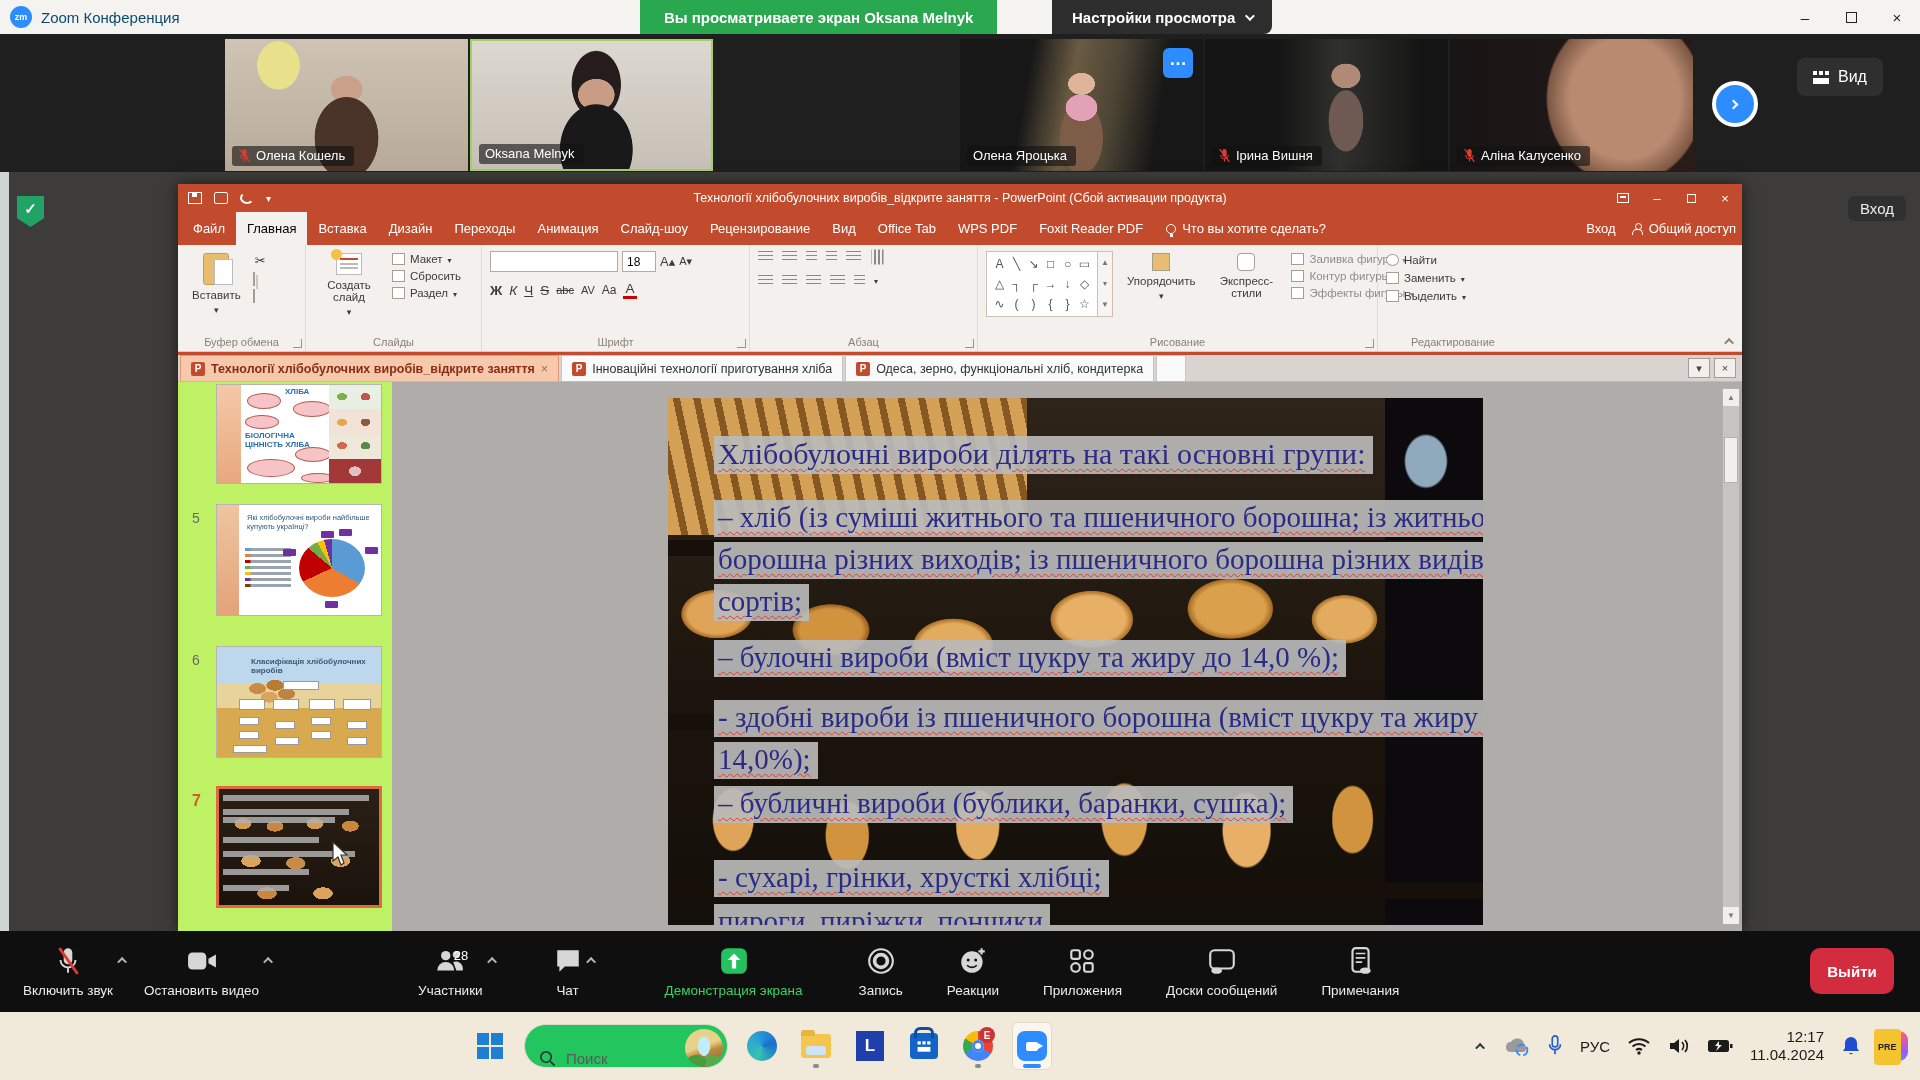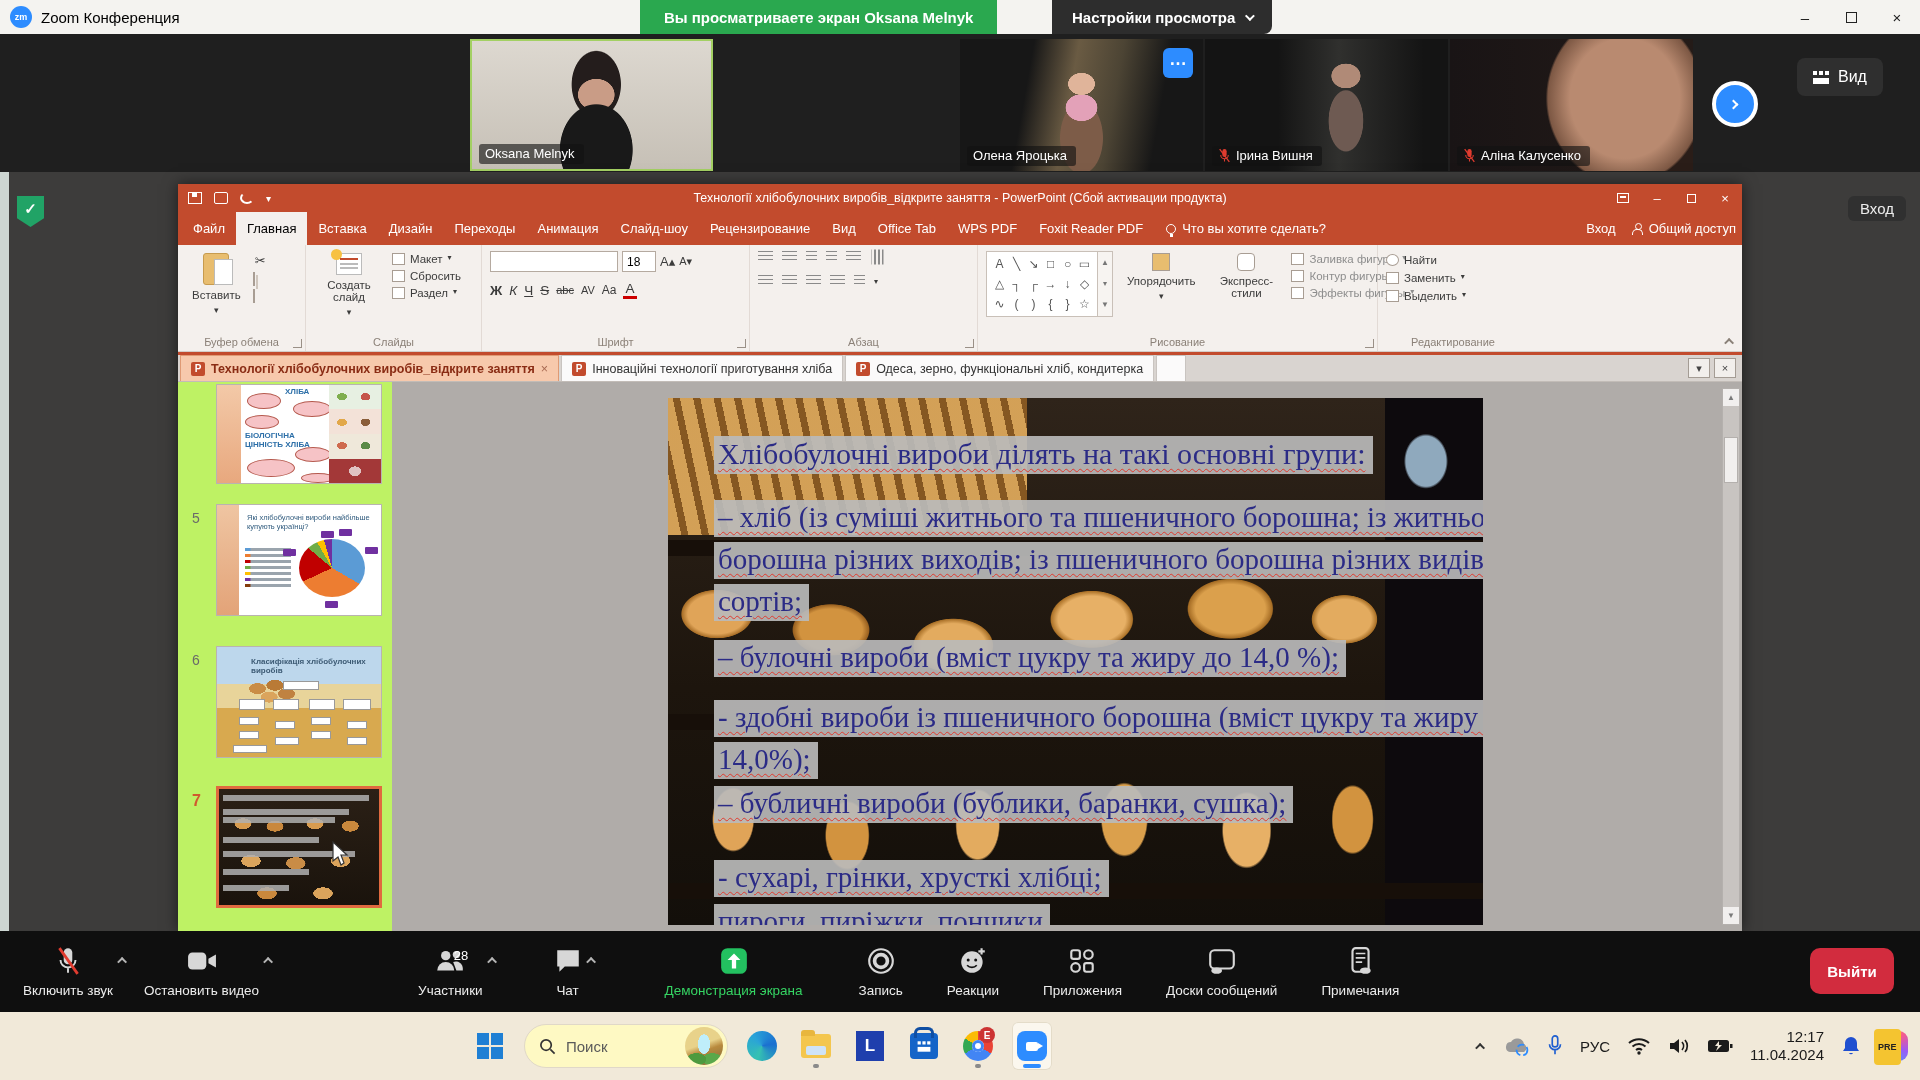--- a/index.html
+++ b/index.html
@@ -3,21 +3,21 @@
 <meta charset="utf-8">
 <style>
   html,body{margin:0;padding:0;background:#000;}
   *{box-sizing:border-box;}
   .screen{position:relative;width:1920px;height:1080px;overflow:hidden;background:#202020;
     font-family:"Liberation Sans",sans-serif;-webkit-font-smoothing:antialiased;}
   
   .ztitle{position:absolute;left:0;top:0;width:1920px;height:34px;background:#f4f3f0;display:flex;align-items:center;}
   .zm-logo{width:22px;height:22px;border-radius:50%;background:#2d8cff;color:#fff;font-size:9px;font-weight:bold;
     display:flex;align-items:center;justify-content:center;margin:0 9px 0 10px;}
-  .ztitle-text{font-size:15px;color:#000000;}
+  .ztitle-text{font-size:15px;color:#0c4a6e;}
   .zbanner{position:absolute;left:640px;top:0;height:34px;background:#2aa84f;color:#fff;font-size:15px;font-weight:bold;
     display:flex;align-items:center;padding:0 24px;}
   .zview-settings{position:absolute;left:1052px;top:0;height:34px;background:#2d2d2d;color:#fff;font-size:15px;font-weight:bold;
     display:flex;align-items:center;gap:10px;padding:0 20px;border-radius:0 0 8px 0;}
   .zwin-controls{position:absolute;right:0;top:0;height:34px;display:flex;}
   .wc{width:46px;height:34px;display:flex;align-items:center;justify-content:center;color:#222;font-size:15px;}
   .box-glyph{width:11px;height:11px;border:1.5px solid #222;}
   .chv{display:inline-block;width:7px;height:7px;border-left:2px solid currentColor;border-top:2px solid currentColor;}
   .chv.up{transform:rotate(45deg) translateY(2px);}
   .chv.down{transform:rotate(225deg) translateY(2px);}
@@ -98,21 +98,21 @@
   .grp-label{position:absolute;bottom:3px;left:0;right:0;text-align:center;font-size:11px;color:#8b8178;}
   .launcher{position:absolute;right:3px;bottom:3px;width:9px;height:9px;border-right:1.5px solid #9a9087;border-bottom:1.5px solid #9a9087;}
   .bigbtn{display:flex;flex-direction:column;align-items:center;justify-content:center;gap:4px;font-size:11.5px;text-align:center;padding:2px 6px;}
   .clip-ic{width:26px;height:32px;background:#e8bd6f;border:1px solid #c79b4e;border-radius:3px;position:relative;}
   .clip-ic:after{content:"";position:absolute;right:-5px;top:5px;width:17px;height:24px;background:#fff;border:1px solid #bbb;}
   .slide-ic{width:26px;height:22px;background:#fff;border:1px solid #bbb;position:relative;}
   .slide-ic:before{content:"";position:absolute;left:-6px;top:-5px;width:11px;height:11px;background:
      radial-gradient(circle,#f7c143 0 35%,transparent 36%),conic-gradient(#f7c143 0 100%);border-radius:50%;}
   .slide-ic:after{content:"";position:absolute;left:3px;top:4px;width:18px;height:2px;background:#c24b2d;box-shadow:0 5px 0 #bbb,0 9px 0 #bbb;}
   .smallcol{display:flex;flex-direction:column;justify-content:flex-start;gap:5px;padding-top:2px;font-size:11.5px;}
-  .srow{display:flex;align-items:flex-start;gap:5px;white-space:nowrap;}
+  .srow{display:flex;align-items:flex-end;gap:5px;white-space:nowrap;}
   .mini-ic{width:13px;height:12px;border:1px solid #a89d93;background:#fff;flex:0 0 auto;}
   .glyph-btn{font-size:13px;padding:0 2px;}
   .fontrow{display:flex;align-items:center;gap:4px;}
   .fontbox{width:128px;height:21px;background:#fff;border:1px solid #b5aaa0;}
   .sizebox{width:34px;height:21px;background:#fff;border:1px solid #b5aaa0;font-size:12px;padding:0 4px;font-family:"Liberation Sans",sans-serif;}
   .charbtns{display:flex;align-items:center;gap:7px;margin-top:9px;font-size:13.5px;}
   .bars{display:inline-block;width:15px;height:12px;background:repeating-linear-gradient(#8a8a8a 0 1.5px,transparent 1.5px 4px);}
   .bars.short{background:repeating-linear-gradient(#8a8a8a 0 1.5px,transparent 1.5px 4px);width:11px;}
   .pararow{display:flex;align-items:center;gap:9px;}
   .shapegrid{width:112px;border:1px solid #c9c0b8;background:#fff;padding:2px 4px;display:grid;grid-template-columns:repeat(6,1fr);
@@ -227,21 +227,21 @@
   .count{font-size:13px;color:#fff;position:absolute;top:2px;right:-2px;}
   .share-label{color:#35d463;}
   .leave-btn{position:absolute;right:26px;top:17px;width:84px;height:46px;background:#d22c3e;border-radius:10px;
     color:#fff;font-size:15px;font-weight:bold;display:flex;align-items:center;justify-content:center;}
   
   .taskbar{position:absolute;left:0;top:1012px;width:1920px;height:68px;background:#f1e9d9;display:flex;align-items:center;}
   .tb-center{display:flex;align-items:center;gap:14px;margin-left:470px;}
   .winlogo{width:26px;height:26px;background:
     linear-gradient(#1f7fd4,#1f7fd4) 0 0/12px 12px no-repeat,linear-gradient(#1f7fd4,#1f7fd4) 14px 0/12px 12px no-repeat,
     linear-gradient(#1f7fd4,#1f7fd4) 0 14px/12px 12px no-repeat,linear-gradient(#1f7fd4,#1f7fd4) 14px 14px/12px 12px no-repeat;}
-  .searchpill{width:204px;height:44px;background:#fef9c3;border:1px solid #e0d8c8;border-radius:22px;display:flex;align-items:center;gap:10px;padding:0 4px 0 14px;}
+  .searchpill{width:204px;height:44px;background:#22c55e;border:1px solid #e0d8c8;border-radius:22px;display:flex;align-items:flex-end;gap:10px;padding:0 4px 0 14px;}
   .searchpill .stext{flex:1;color:#5a5a5a;font-size:15px;}
   .waterfall{width:38px;height:38px;border-radius:50%;background:
     radial-gradient(10px 16px at 50% 45%,#bfeefa 0 60%,transparent 62%),
     radial-gradient(16px 10px at 30% 85%,#4d9a3e 0 60%,transparent 62%),
     radial-gradient(16px 10px at 72% 85%,#5aa84a 0 60%,transparent 62%),
     linear-gradient(160deg,#e8d28a 0 45%,#b98a3e 60%,#7a6a3a);}
   .tkicon{width:40px;height:48px;display:flex;align-items:center;justify-content:center;position:relative;border-radius:6px;}
   .tkicon.running:after{content:"";position:absolute;bottom:2px;left:17px;width:6px;height:4px;border-radius:2px;background:#8a8a8a;}
   .tkicon.zoomactive{background:#fbf7ee;box-shadow:inset 0 0 0 1px #e4dcc9;}
   .tkicon.zoomactive:after{content:"";position:absolute;bottom:2px;left:11px;width:18px;height:4px;border-radius:2px;background:#2d8cff;}
@@ -283,20 +283,31 @@
     <div class="zwin-controls">
       <span class="wc">–</span>
       <span class="wc">
           <span class="box-glyph"></span>
         </span>
       <span class="wc">×</span>
     </div>
   </header>
 
   <section class="vstrip">
+    <div class="tile t1" style="left:225px">
+      <div class="ph"></div>
+      <div class="nameplate">
+          <svg class="mutedmic" viewBox="0 0 24 28">
+            <path d="M12 2a4 4 0 0 1 4 4v7a4 4 0 0 1-8 0V6a4 4 0 0 1 4-4z" fill="#e03b2f"></path>
+            <path d="M5 13a7 7 0 0 0 14 0M12 20v5" stroke="#e03b2f" stroke-width="2" fill="none"></path>
+            <path d="M3 2l18 24" stroke="#e03b2f" stroke-width="2.4"></path>
+          </svg>
+      <span>Олена Кошель</span>
+        </div>
+    </div>
     <div class="tile t2" style="left:470px">
       <div class="ph"></div>
       <div class="nameplate">
           <span>Oksana Melnyk</span>
         </div>
     </div>
     <div class="tile t4" style="left:960px">
       <div class="ph"></div>
       <div class="more-btn">⋯</div>
       <div class="nameplate">

